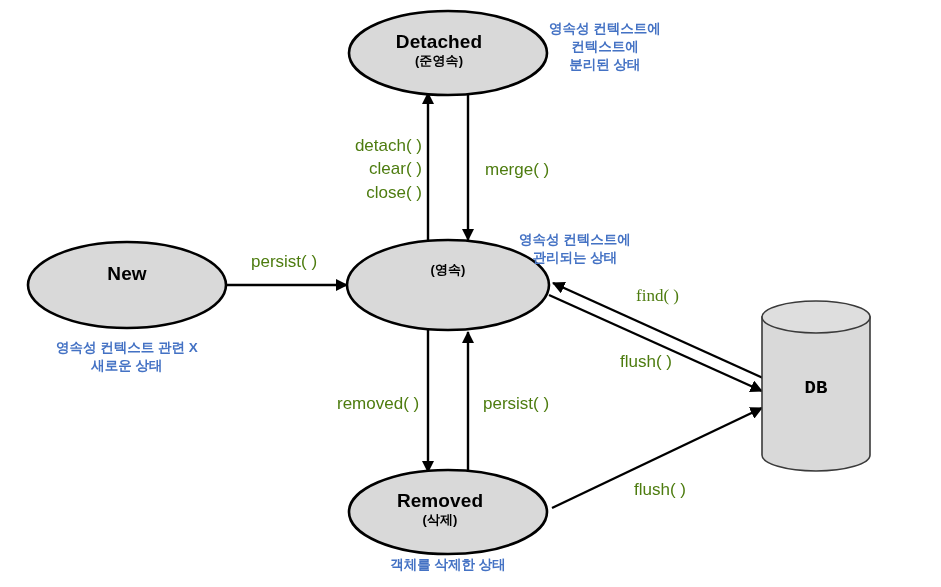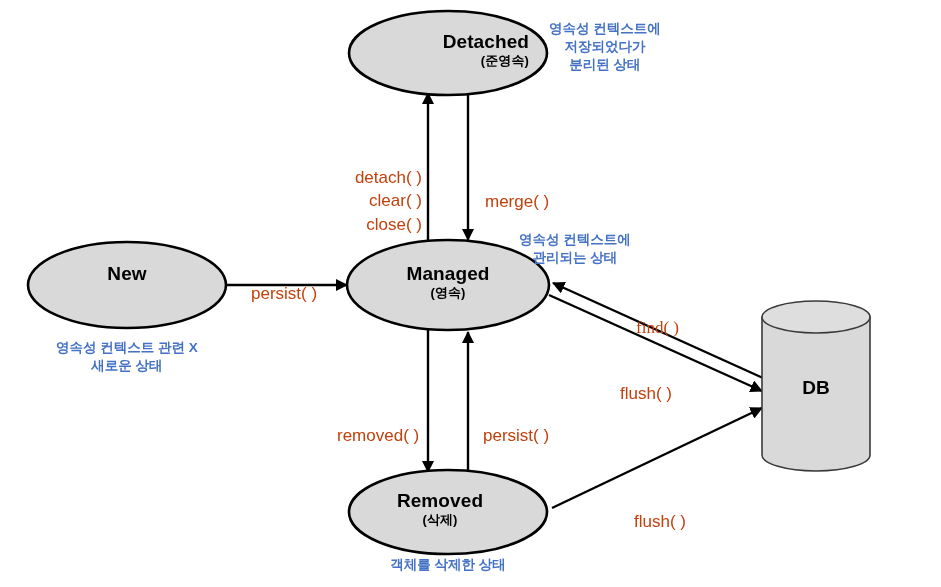--- a/index.html
+++ b/index.html
@@ -55,28 +55,28 @@
     pointer-events: none;
   }
   .node-label .l1 { display: block; font-size: 19px; letter-spacing: 0.1px; }
   .node-label .l2 { display: block; font-size: 13px; letter-spacing: 0.1px; }
   .db-label {
     position: absolute;
     text-align: center;
     font-weight: bold;
     font-size: 19px;
     color: #000000;
+    font-family: Liberation Mono, monospace;
   }
   .edge-label {
     position: absolute;
     font-size: 17px;
-    color: #c2410c;
+    color: #4d7c0f;
     white-space: nowrap;
     line-height: 1.38;
-    margin-top: 32px;
   }
   .edge-label.right-align { text-align: right; }
   .note {
     position: absolute;
     font-size: 13.5px;
     font-weight: bold;
     color: #4472c4;
     text-align: center;
     line-height: 1.32;
     white-space: nowrap;
@@ -119,31 +119,30 @@
     <ellipse class="node-ellipse" cx="448" cy="512" rx="99" ry="42"></ellipse>
 
     <g>
       <path class="cyl-body" d="M 762 317 L 762 455
                                  A 54 16 0 0 0 870 455
                                  L 870 317 Z"></path>
       <ellipse class="cyl-top" cx="816" cy="317" rx="54" ry="16"></ellipse>
     </g>
   </svg>
 
-  <div class="node-label" style="left:349px; top:30px; width:180px;text-align:right;">
+  <div class="node-label" style="left:349px; top:30px; width:180px;">
     <span class="l1">Detached</span>
     <span class="l2">(준영속)</span>
   </div>
 
   <div class="node-label" style="left:28px; top:262px; width:198px;">
     <span class="l1">New</span>
   </div>
 
   <div class="node-label" style="left:347px; top:262px; width:202px;">
-    <span class="l1">Managed</span>
     <span class="l2">(영속)</span>
   </div>
 
   <div class="node-label" style="left:349px; top:489px; width:182px;">
     <span class="l1">Removed</span>
     <span class="l2">(삭제)</span>
   </div>
 
   <div class="db-label" style="left:762px; top:377px; width:108px;">DB</div>
 
@@ -162,21 +161,21 @@
   <div class="edge-label" style="left:483px; top:392px;">persist( )</div>
 
   <div class="edge-label" style="left:636px; top:284px;font-family:Liberation Serif, serif;">find( )</div>
 
   <div class="edge-label" style="left:620px; top:350px;">flush( )</div>
 
   <div class="edge-label" style="left:634px; top:478px;">flush( )</div>
 
   <div class="note" style="left:545px; top:20px; width:120px;">
     <span>영속성 컨텍스트에</span><br>
-    <span>저장되었다가</span><br>
+    <span>컨텍스트에</span><br>
     <span>분리된 상태</span>
   </div>
 
   <div class="note" style="left:511px; top:231px; width:128px;">
     <span>영속성 컨텍스트에</span><br>
     <span>관리되는 상태</span>
   </div>
 
   <div class="note" style="left:33px; top:339px; width:188px;">
     <span>영속성 컨텍스트 관련 X</span><br>

